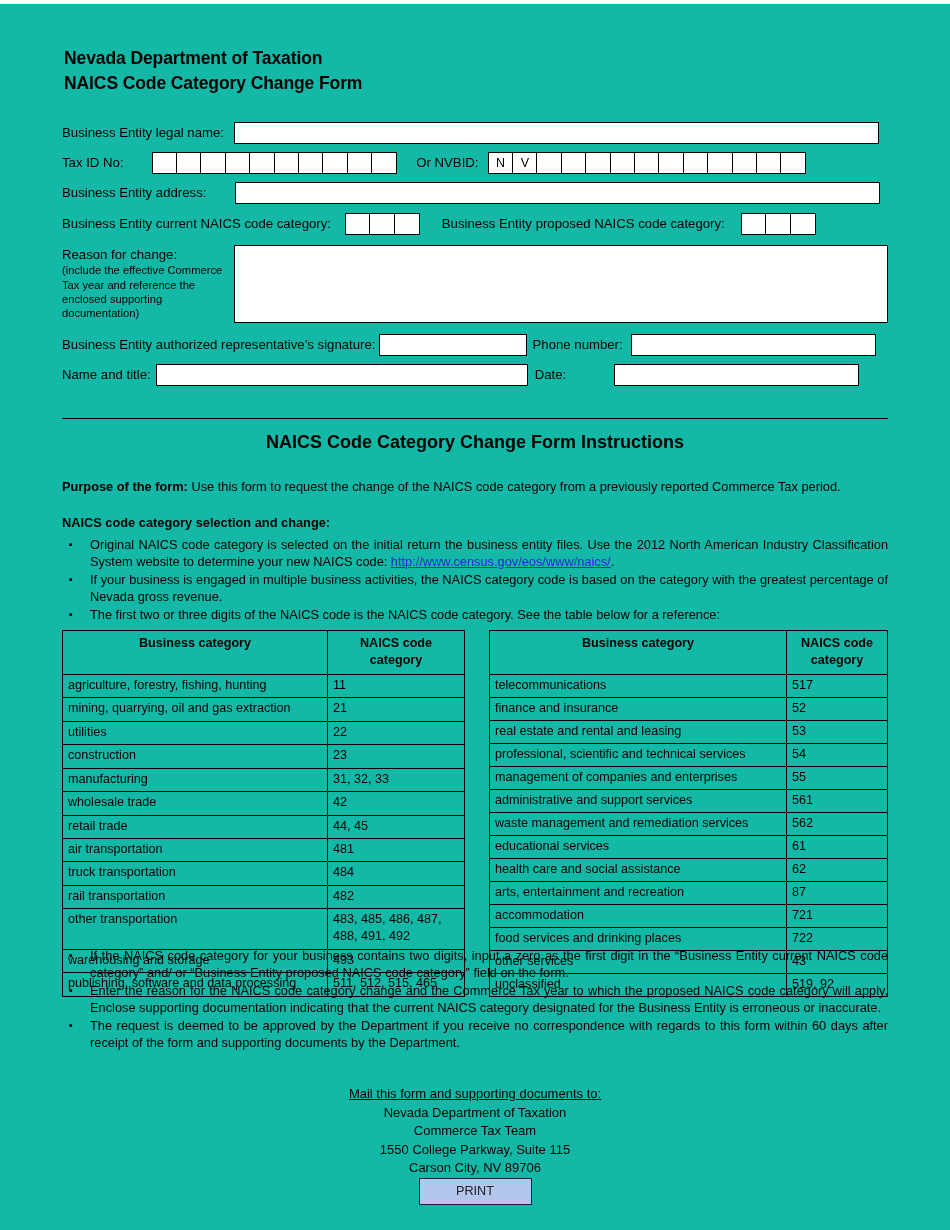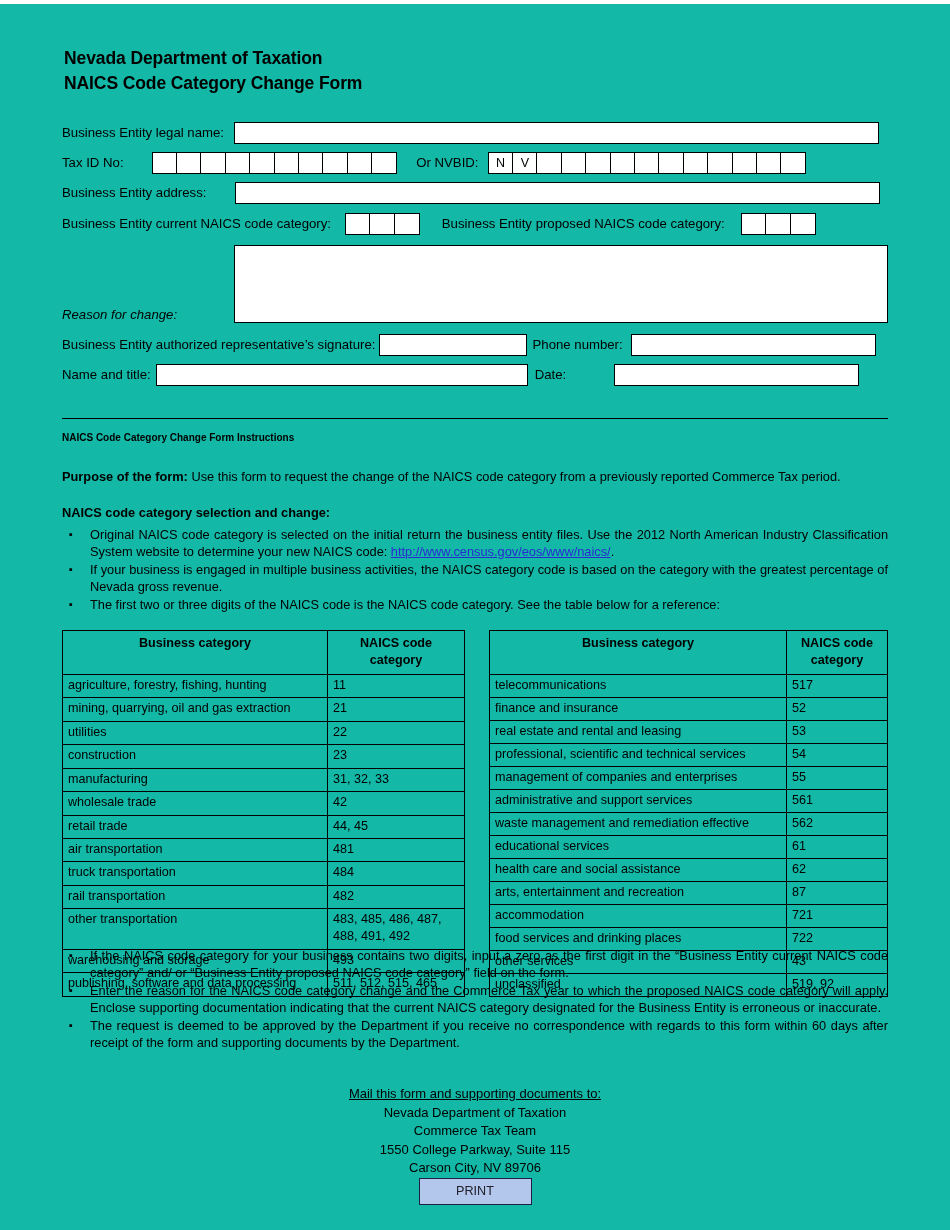--- a/index.html
+++ b/index.html
@@ -104,23 +104,23 @@
   }
 
   
   .instructions {
     position: absolute;
     left: 62px;
     top: 428px;
     width: 826px;
   }
   .instr-title {
-    text-align: left;
+    text-align: center;
     font-weight: bold;
-    font-size: 10px;
+    font-size: 18px;
     margin-bottom: 26px;
   }
   .purpose {
     font-size: 12.8px;
     line-height: 16px;
     margin-bottom: 20px;
   }
   .purpose b { font-weight: bold; }
   .sec-head {
     font-size: 12.8px;
@@ -299,23 +299,24 @@
         <span class="cell"></span>
       </span>
       <span class="flabel" style="margin-left:22px;">Business Entity proposed NAICS code category:</span>
       <span class="cells" style="margin-left:16px;">
         <span class="cell"></span>
         <span class="cell"></span>
         <span class="cell"></span>
       </span>
     </div>
 
-    <div class="frow" style="align-items:flex-end; margin-bottom:11px;font-style:italic;">
+    <div class="frow" style="align-items:center; margin-bottom:11px;">
       <span class="reason-label">
         <span>Reason for change:</span>
+        <span class="reason-sub" style="display:block;">(include the effective Commerce Tax year and reference the enclosed supporting documentation)</span>
       </span>
       <span class="bigbox" style="width:654px; height:78px;"></span>
     </div>
 
     <div class="frow" style="margin-bottom:8px;">
       <span class="flabel">Business Entity authorized representative’s signature:</span>
       <span class="field-box" style="margin-left:3px; width:148px;"></span>
       <span class="flabel" style="margin-left:6px;">Phone number:</span>
       <span class="field-box" style="margin-left:8px; width:245px;"></span>
     </div>
@@ -441,21 +442,21 @@
           </tr>
         <tr>
             <td>management of companies and enterprises</td>
             <td>55</td>
           </tr>
         <tr>
             <td>administrative and support services</td>
             <td>561</td>
           </tr>
         <tr>
-            <td>waste management and remediation effective</td>
+            <td>waste management and remediation services</td>
             <td>562</td>
           </tr>
         <tr>
             <td>educational services</td>
             <td>61</td>
           </tr>
         <tr>
             <td>health care and social assistance</td>
             <td>62</td>
           </tr>

